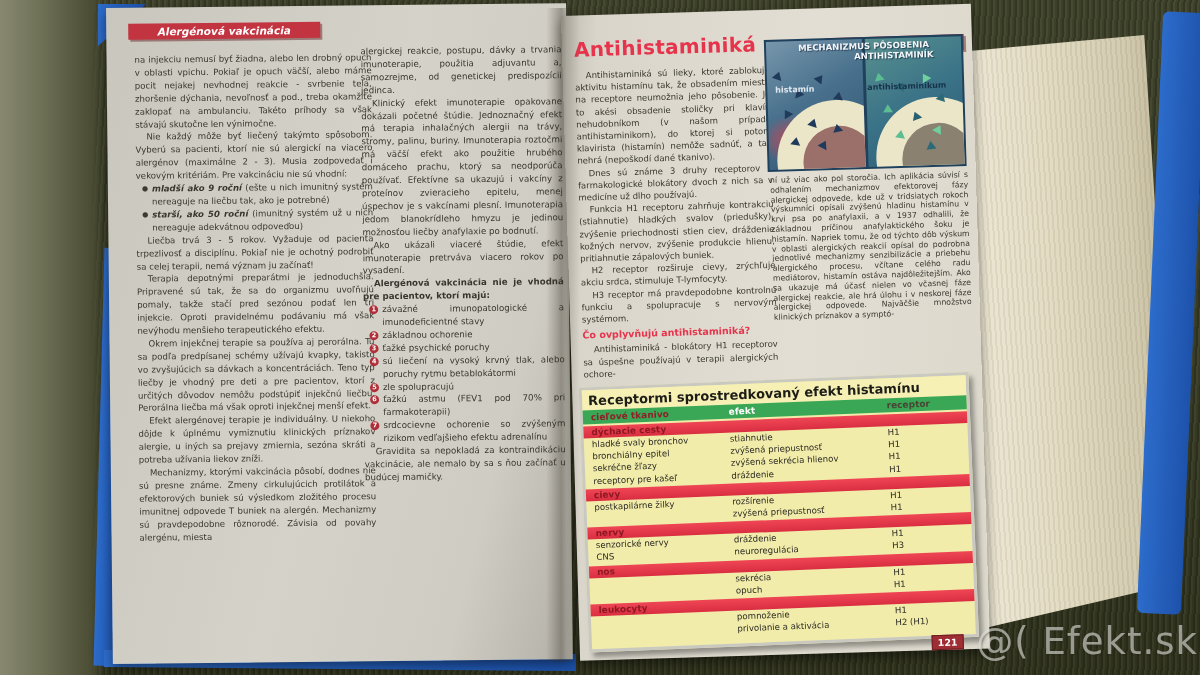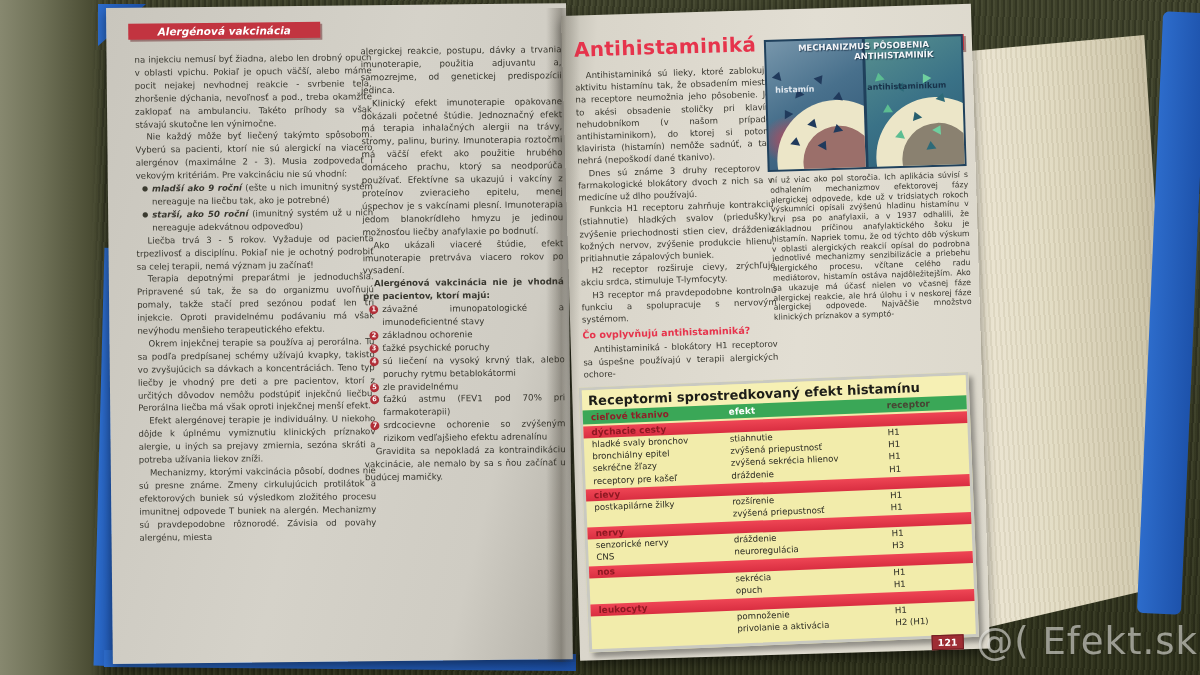--- a/index.html
+++ b/index.html
@@ -136,21 +136,21 @@
         <div class="nitem">
           <span class="ncirc">3</span>
           <span>ťažké psychické poruchy</span>
         </div>
         <div class="nitem">
           <span class="ncirc">4</span>
           <span>sú liečení na vysoký krvný tlak, alebo poruchy rytmu betablokátormi</span>
         </div>
         <div class="nitem">
           <span class="ncirc">5</span>
-          <span>zle pravidelnému</span>
+          <span>zle spolupracujú</span>
         </div>
         <div class="nitem">
           <span class="ncirc">6</span>
           <span>ťažkú astmu (FEV1 pod 70% pri farmakoterapii)</span>
         </div>
         <div class="nitem">
           <span class="ncirc">7</span>
           <span>srdcocievne ochorenie so zvýšeným rizikom vedľajšieho efektu adrenalínu</span>
         </div>
       </div>

